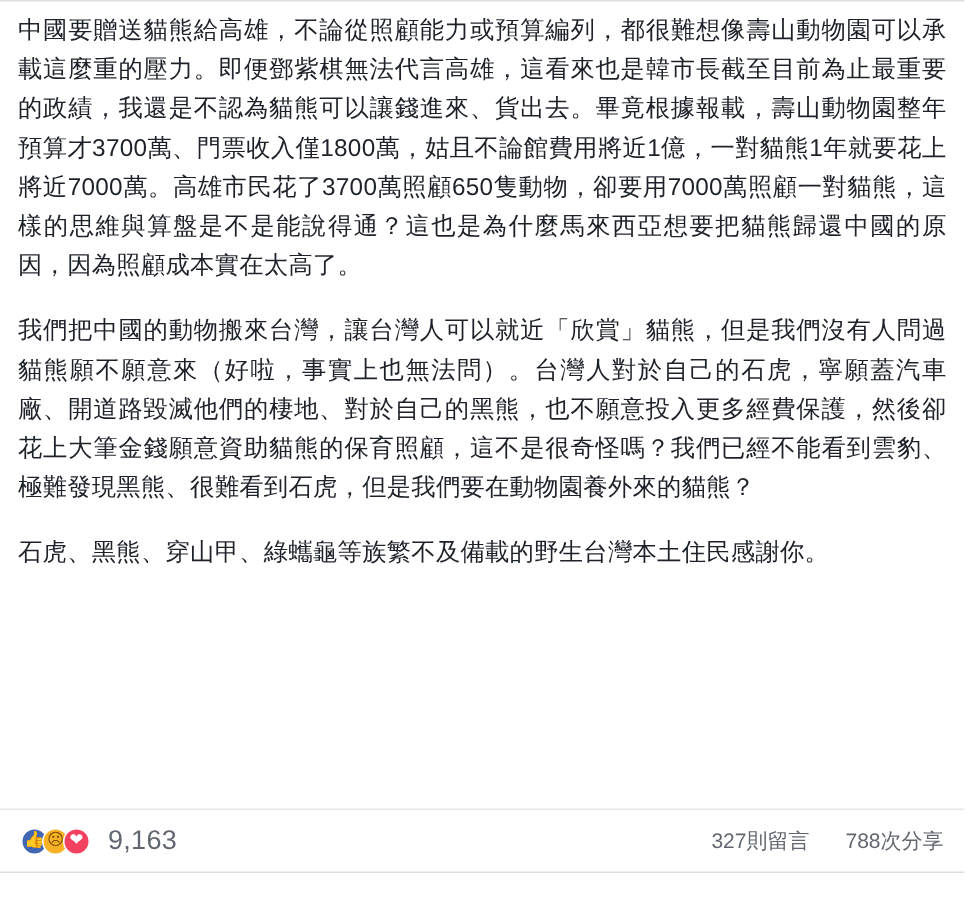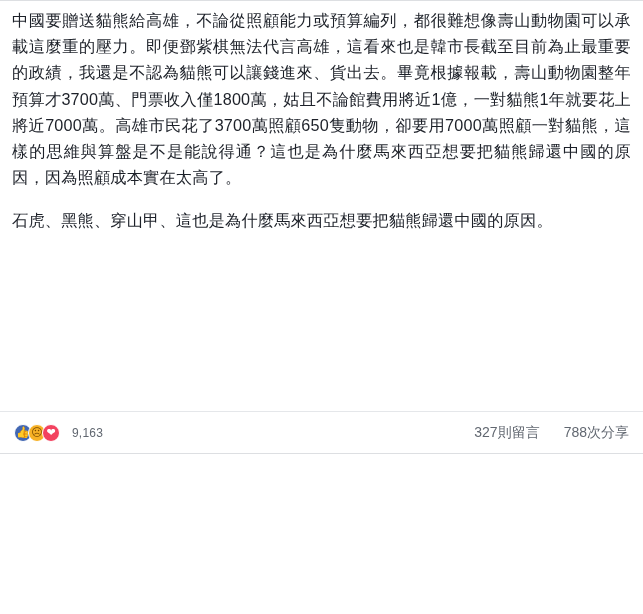--- a/index.html
+++ b/index.html
@@ -10,21 +10,21 @@
     width: 643px;
     height: 614px;
     background: #ffffff;
     font-family: "Liberation Sans", sans-serif;
     color: #1c1e21;
     overflow: hidden;
   }
   .post {
     box-sizing: border-box;
     width: 643px;
-    height: 454px;
+    height: 582px;
     position: relative;
     background: #ffffff;
     border: 1px solid #dddfe2;
     border-left: none;
     border-right: none;
   }
   .post-body {
     padding: 6px 12px 0 12px;
   }
   .para {
@@ -72,21 +72,21 @@
     color: #fff;
     border: 1.5px solid #ffffff;
     box-sizing: border-box;
     margin-right: -4px;
     line-height: 1;
   }
   .r-like { background: #4267b2; }
   .r-sad  { background: #f7b125; color: #7a4b00; }
   .r-love { background: #f3425f; }
   .reaction-count {
-    font-size: 12px;
+    font-size: 18px;
     color: #616770;
     margin-left: 10px;
     letter-spacing: 0.2px;
   }
   .counts {
     display: flex;
     align-items: center;
     font-size: 14px;
     color: #616770;
     text-align: right;
@@ -96,21 +96,22 @@
     cursor: pointer;
   }
   .counts span:first-child { margin-left: 0; }
 </style>
 </head>
 <body>
 
 <div class="post">
   <div class="post-body">
     <p class="para">中國要贈送貓熊給高雄，不論從照顧能力或預算編列，都很難想像壽山動物園可以承載這麼重的壓力。即便鄧紫棋無法代言高雄，這看來也是韓市長截至目前為止最重要的政績，我還是不認為貓熊可以讓錢進來、貨出去。畢竟根據報載，壽山動物園整年預算才3700萬、門票收入僅1800萬，姑且不論館費用將近1億，一對貓熊1年就要花上將近7000萬。高雄市民花了3700萬照顧650隻動物，卻要用7000萬照顧一對貓熊，這樣的思維與算盤是不是能說得通？這也是為什麼馬來西亞想要把貓熊歸還中國的原因，因為照顧成本實在太高了。</p>
-    <p class="para">石虎、黑熊、穿山甲、這也是為什麼馬來西亞想要把貓熊歸還中國的原因。</p>
+    <p class="para">我們把中國的動物搬來台灣，讓台灣人可以就近「欣賞」貓熊，但是我們沒有人問過貓熊願不願意來（好啦，事實上也無法問）。台灣人對於自己的石虎，寧願蓋汽車廠、開道路毀滅他們的棲地、對於自己的黑熊，也不願意投入更多經費保護，然後卻花上大筆金錢願意資助貓熊的保育照顧，這不是很奇怪嗎？我們已經不能看到雲豹、極難發現黑熊、很難看到石虎，但是我們要在動物園養外來的貓熊？</p>
+    <p class="para">石虎、黑熊、穿山甲、綠蠵龜等族繁不及備載的野生台灣本土住民感謝你。</p>
   </div>
 
   <div class="footer">
     <div class="reactions">
       <div class="reaction-icons">
         <span class="r-icon r-like">👍</span>
         <span class="r-icon r-sad">☹</span>
         <span class="r-icon r-love">❤</span>
       </div>
       <span class="reaction-count">9,163</span>

